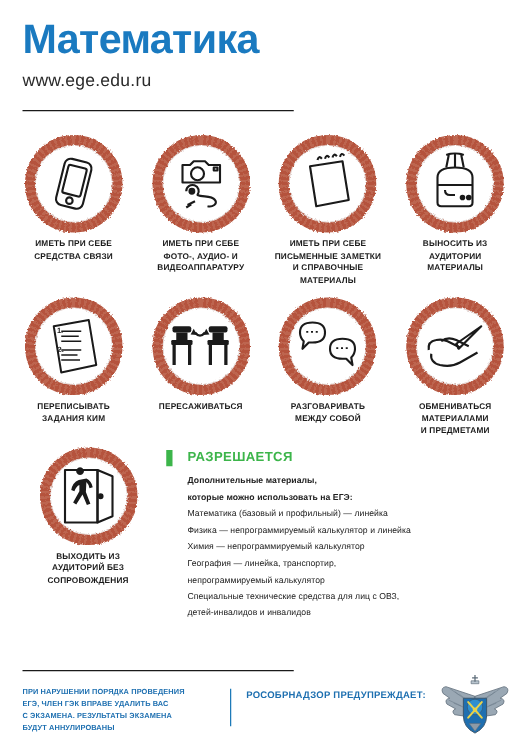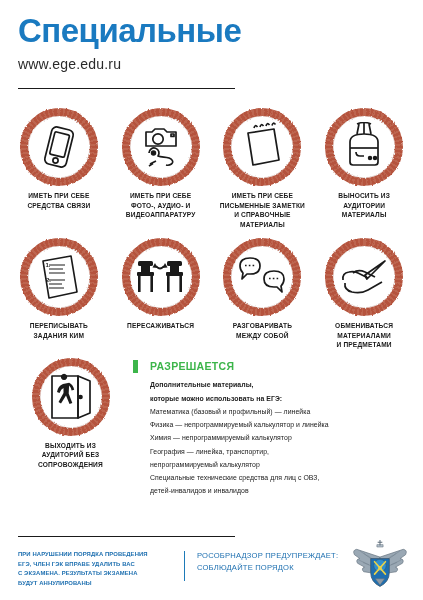--- a/index.html
+++ b/index.html
@@ -92,42 +92,42 @@
   }
   .footer-inner { position: absolute; top: 18px; left: 18px; right: 10px; display: flex; }
   .foot-col-a { width: 160px; }
   .foot-divider { width: 1px; background: #1d7ab8; margin: 1px 12px 1px 6px; height: 30px; }
   .foot-col-b { width: 160px; }
   .foot-a-line {
     font-size: 5.9px; font-weight: bold; color: #1d6fb0;
     line-height: 1.62; letter-spacing: 0.1px; text-transform: uppercase;
   }
   .foot-b-line {
-    font-size: 7.6px; font-weight: normal; color: #1d6fb0;
+    font-size: 7.6px; font-weight: bold; color: #1d6fb0;
     line-height: 1.62; letter-spacing: 0.2px; text-transform: uppercase;
   }
   .emblem { position: absolute; right: 12px; top: 8px; width: 62px; height: 50px; }
   .svg-defs { position: absolute; width: 0; height: 0; }
 </style>
 </head>
 <body>
 
 <svg class="svg-defs" aria-hidden="true">
   <defs>
     <filter id="rough">
       <feTurbulence type="fractalNoise" baseFrequency="0.62" numOctaves="4" seed="7" result="n"></feTurbulence>
       <feDisplacementMap in="SourceGraphic" in2="n" scale="2.6" xChannelSelector="R" yChannelSelector="G"></feDisplacementMap>
     </filter>
   </defs>
 </svg>
 
 <div class="poster">
 
   <div class="header">
-    <div class="title">Специальные</div>
+    <div class="title">Математика</div>
     <div class="site-url">www.ege.edu.ru</div>
     <div class="header-rule"></div>
 
   </div>
 
   <div class="grid">
 
     <div class="row row1">
 
       <div class="cell">
@@ -333,21 +333,20 @@
     <div class="footer-inner">
       <div class="foot-col-a">
         <div class="foot-a-line">ПРИ НАРУШЕНИИ ПОРЯДКА ПРОВЕДЕНИЯ</div>
         <div class="foot-a-line">ЕГЭ, ЧЛЕН ГЭК ВПРАВЕ УДАЛИТЬ ВАС</div>
         <div class="foot-a-line">С ЭКЗАМЕНА. РЕЗУЛЬТАТЫ ЭКЗАМЕНА</div>
         <div class="foot-a-line">БУДУТ АННУЛИРОВАНЫ</div>
       </div>
       <div class="foot-divider"></div>
       <div class="foot-col-b">
         <div class="foot-b-line">РОСОБРНАДЗОР ПРЕДУПРЕЖДАЕТ:</div>
-        <div class="foot-b-line">СОБЛЮДАЙТЕ ПОРЯДОК</div>
       </div>
     </div>
 
     <div class="emblem">
       <svg viewBox="0 0 80 64">
 
         <path d="M40 22 L10 12 Q4 13 7 19 L14 24 Q8 25 11 30 L20 35 Q15 37 19 41 L40 44 Z" fill="#9aa8b4" stroke="#5d6c79" stroke-width="0.8"></path>
         <path d="M40 22 L70 12 Q76 13 73 19 L66 24 Q72 25 69 30 L60 35 Q65 37 61 41 L40 44 Z" fill="#9aa8b4" stroke="#5d6c79" stroke-width="0.8"></path>
         <g stroke="#6e7d8a" stroke-width="0.6" fill="none">
           <path d="M14 14 L24 21 M19 17 L28 24 M24 20 L32 26"></path>

